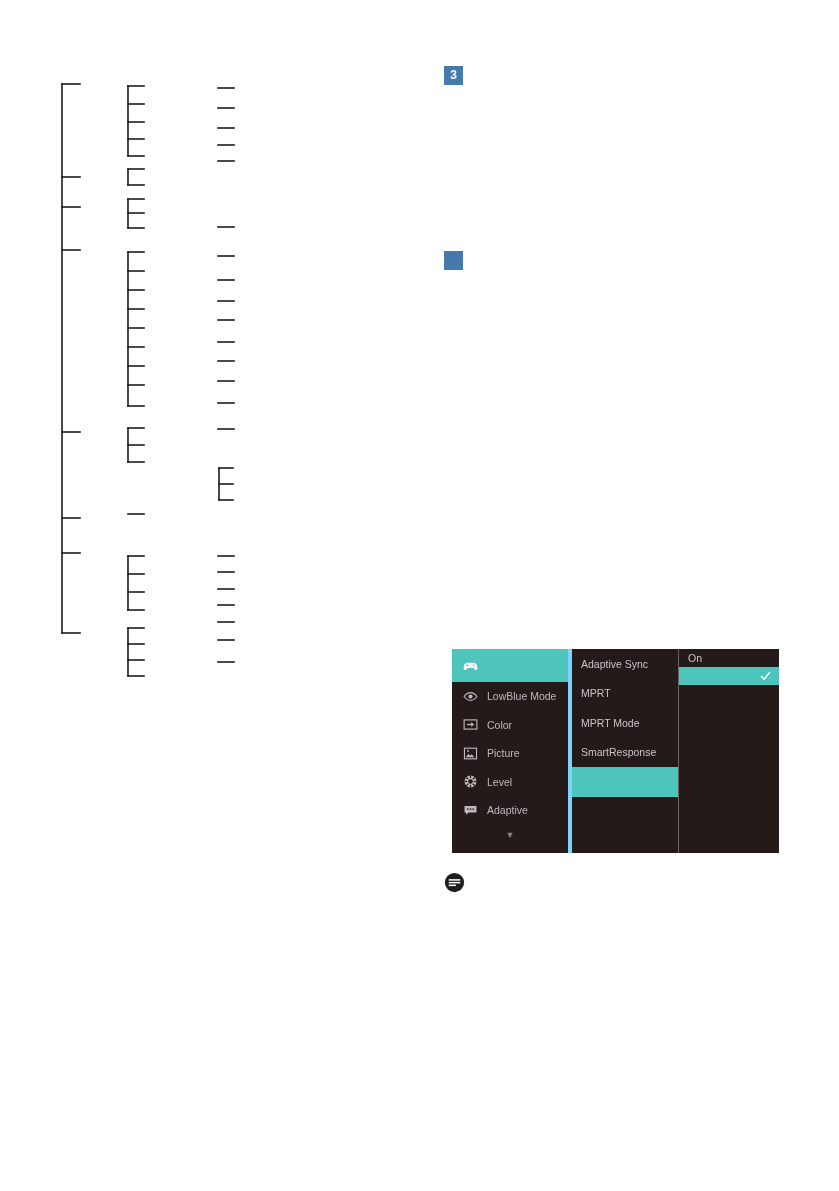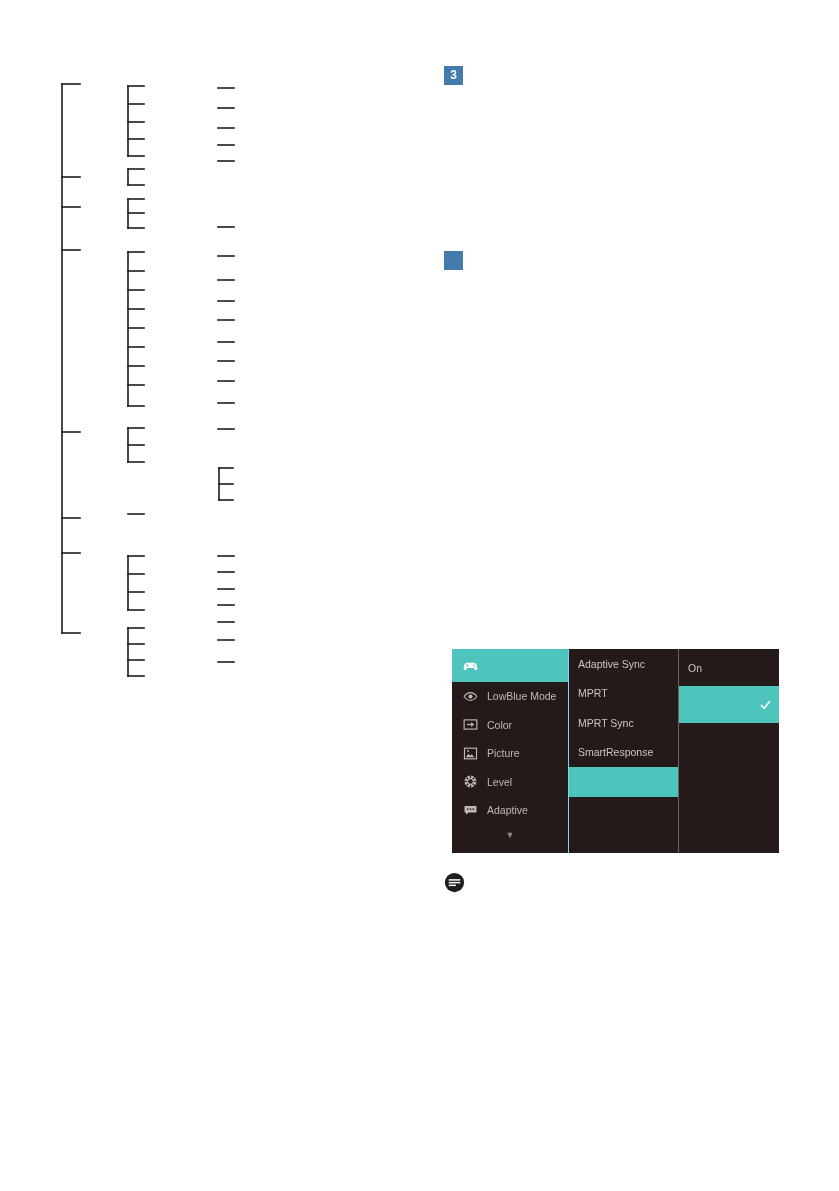--- a/index.html
+++ b/index.html
@@ -43,21 +43,21 @@
     height: 204px;
     background: #241a19;
     display: flex;
     font-family: "Liberation Sans", sans-serif;
   }
   .osd-col { height: 100%; position: relative; box-sizing: border-box; }
   #osd-sidebar { width: 116px; background: #241a19; }
   #osd-submenu {
     width: 110px;
     background: #241a19;
-    border-left: 1px solid #7dd3fc;
+    border-left: 4px solid #7dd3fc;
   }
   #osd-values {
     width: 101px;
     background: #241a19;
     border-left: 1px solid #6d6260;
   }
 
   
   .sb-row {
     height: 28.5px;
@@ -99,21 +99,21 @@
     padding-left: 9px;
     box-sizing: border-box;
     color: #c9c6c5;
     font-size: 10.5px;
     white-space: nowrap;
   }
   .sm-row.active { background: #4ec5bc; color: #ffffff; }
 
   
   .vl-row {
-    height: 37px;
+    height: 18px;
     display: flex;
     align-items: center;
     padding-left: 9px;
     padding-right: 8px;
     box-sizing: border-box;
     color: #c9c6c5;
     font-size: 10.5px;
     white-space: nowrap;
     position: relative;
   }
@@ -294,21 +294,21 @@
   </div>
 
   <div class="osd-col" id="osd-submenu">
     <div class="sm-row">
       <span>Adaptive Sync</span>
     </div>
     <div class="sm-row">
       <span>MPRT</span>
     </div>
     <div class="sm-row">
-      <span>MPRT Sync</span>
+      <span>MPRT Mode</span>
     </div>
     <div class="sm-row">
       <span>SmartResponse</span>
     </div>
     <div class="sm-row active">
       <span></span>
     </div>
     <div class="sm-row">
       <span></span>
     </div>

